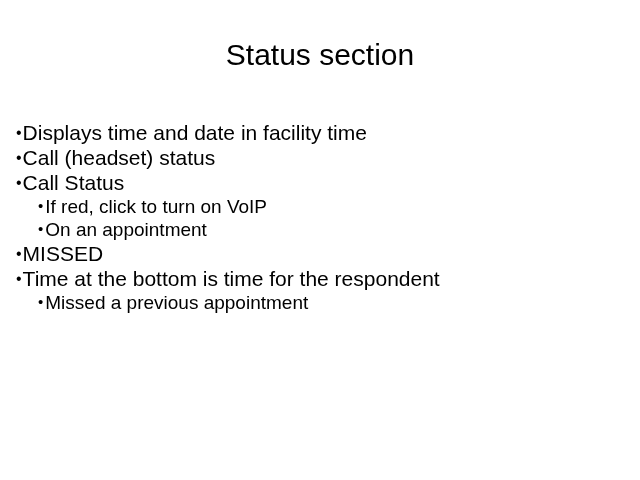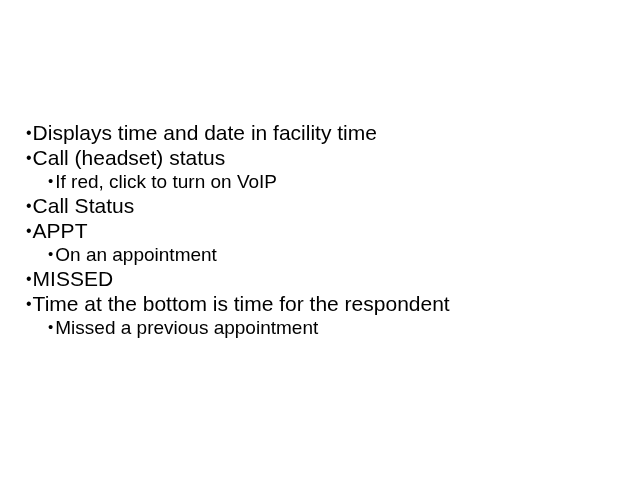--- a/index.html
+++ b/index.html
@@ -27,21 +27,21 @@
     width: 640px;
     text-align: center;
     font-size: 30px;
     font-weight: normal;
     line-height: 1.1;
     letter-spacing: 0px;
   }
   .bullet-body {
     position: absolute;
     top: 122px;
-    left: 26px;
+    left: 16px;
     width: 590px;
   }
   .bullet {
     display: block;
     white-space: nowrap;
     line-height: 1.0;
     margin-bottom: 4px;
   }
   .level-1 {
     font-size: 21px;
@@ -66,43 +66,41 @@
   }
   .bullet-text {
     display: inline;
   }
 </style>
 </head>
 <body>
 
 <div class="slide">
 
+  <div class="slide-title">Status section</div>
 
   <div class="bullet-body">
 
     <div class="bullet level-1">
       <span class="marker">•</span><span class="bullet-text">Displays time and date in facility time</span>
     </div>
 
     <div class="bullet level-1">
       <span class="marker">•</span><span class="bullet-text">Call (headset) status</span>
     </div>
 
+    <div class="bullet level-1">
+      <span class="marker">•</span><span class="bullet-text">Call Status</span>
+    </div>
+
     <div class="bullet level-2">
       <span class="marker">•</span><span class="bullet-text">If red, click to turn on VoIP</span>
     </div>
 
-    <div class="bullet level-1">
-      <span class="marker">•</span><span class="bullet-text">Call Status</span>
-    </div>
 
-
-    <div class="bullet level-1">
-      <span class="marker">•</span><span class="bullet-text">APPT</span>
-    </div>
 
     <div class="bullet level-2">
       <span class="marker">•</span><span class="bullet-text">On an appointment</span>
     </div>
 
     <div class="bullet level-1">
       <span class="marker">•</span><span class="bullet-text">MISSED</span>
     </div>
 
     <div class="bullet level-1">

